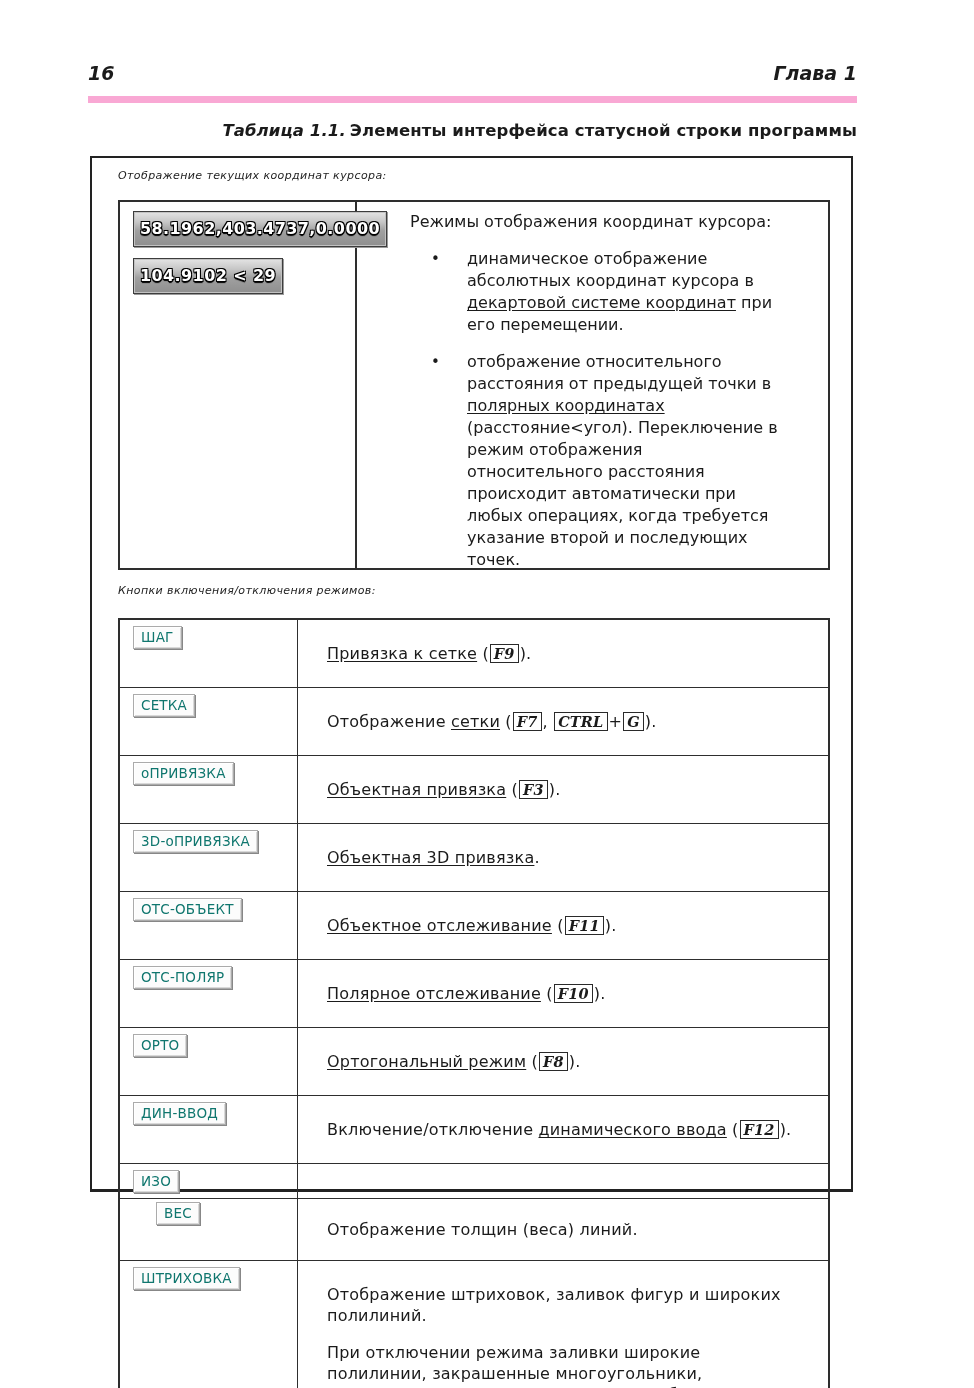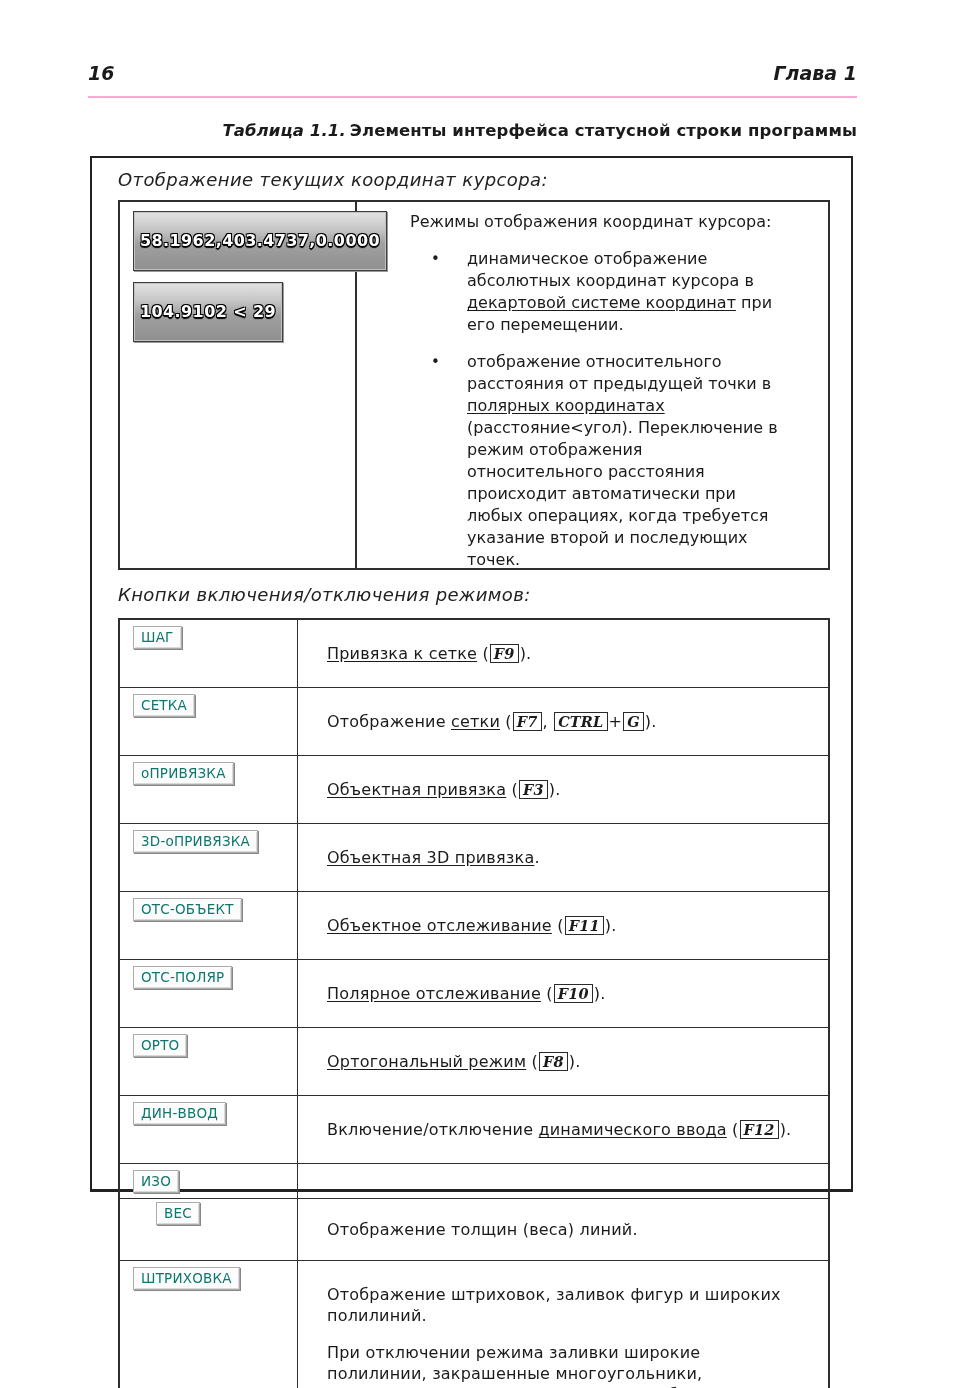--- a/index.html
+++ b/index.html
@@ -9,58 +9,58 @@
     font-family:"DejaVu Sans","Liberation Sans",sans-serif;
     color:#1b1b1b;
     -webkit-font-smoothing:antialiased;
   }
 
   
   .page-header{
     position:absolute;left:88px;top:62px;width:769px;
     display:flex;justify-content:space-between;align-items:baseline;
     font-style:italic;font-weight:bold;font-size:19px;
-    padding-bottom:12px;border-bottom:2px solid #f9a8d4;
+    padding-bottom:12px;border-bottom:7px solid #f9a8d4;
   }
 
   
   .caption{
     position:absolute;top:121px;left:200px;right:117px;
     text-align:right;font-size:16.5px;font-weight:bold;letter-spacing:.1px;
   }
   .caption .cap-num{font-style:italic;margin-right:4px;}
 
   
   .frame{
     position:absolute;left:90px;top:156px;width:759px;height:1031px;
     border:2px solid #222;border-bottom-width:3px;background:#fff;
   }
   .sec-heading{
     position:absolute;left:26px;
-    font-style:italic;font-size:18px;letter-spacing:.4px;color:#222;
+    font-style:italic;font-size:11px;letter-spacing:.4px;color:#222;
   }
   .h-coords{top:11px;}
   .h-modes{top:426px;}
 
   
   .t1{
     position:absolute;left:26px;top:42px;width:712px;height:370px;
     border:2px solid #2e2e2e;display:flex;box-sizing:border-box;
   }
   .t1-left{width:237px;border-right:2px solid #2e2e2e;box-sizing:border-box;
     padding:9px 0 0 13px;}
   .t1-right{flex:1;padding:9px 12px;font-size:16px;line-height:22px;}
 
   .coord-box{
     display:table;
     border:1px solid #3d3d3d;
     background:linear-gradient(180deg,#e4e4e4 0%,#c6c6c6 30%,#a0a0a0 55%,#8f8f8f 100%);
     box-shadow:inset 0 0 0 1px #c2c2c2, 1px 1px 0 #9a9a9a;
     color:#fff;font-weight:bold;font-size:16px;line-height:18px;
-    letter-spacing:.4px;padding:20px 6px;
+    letter-spacing:.4px;padding:8px 6px;
     text-shadow:-1px -1px 0 #000,1px -1px 0 #000,-1px 1px 0 #000,1px 1px 0 #000,0 2px 1px #000;
     white-space:nowrap;
   }
   .coord-polar{margin-top:11px;}
 
   .modes-title{margin:0 0 2px 0;padding-left:41px;}
   .bullet-item{display:flex;margin-top:15px;padding-left:62px;}
   .bullet-marker{width:36px;font-size:15px;}
   .bullet-text{max-width:312px;}
 

